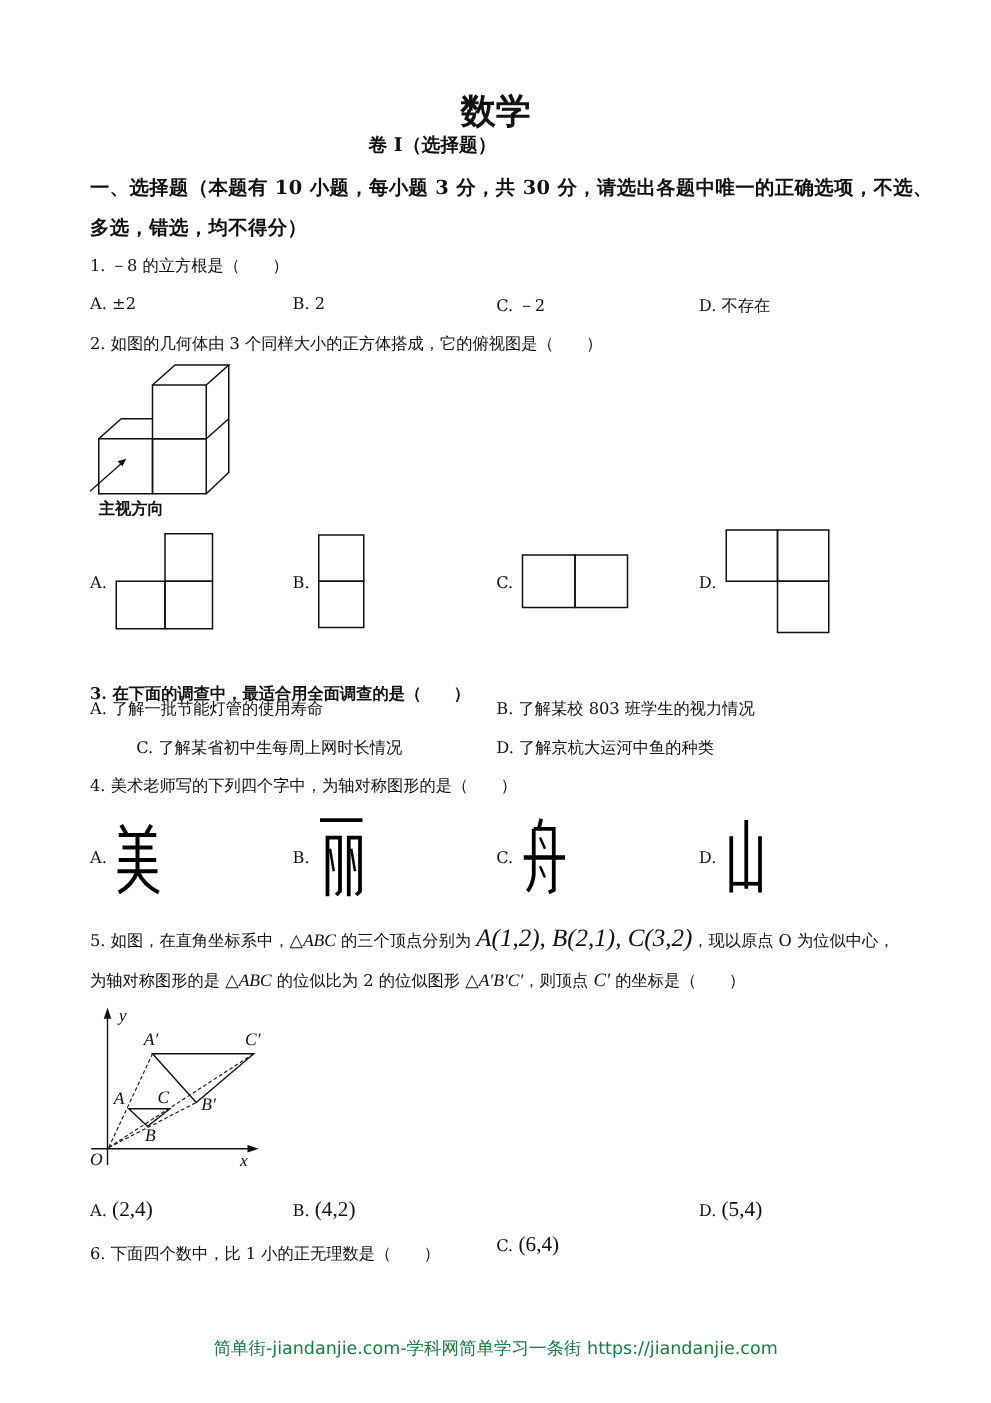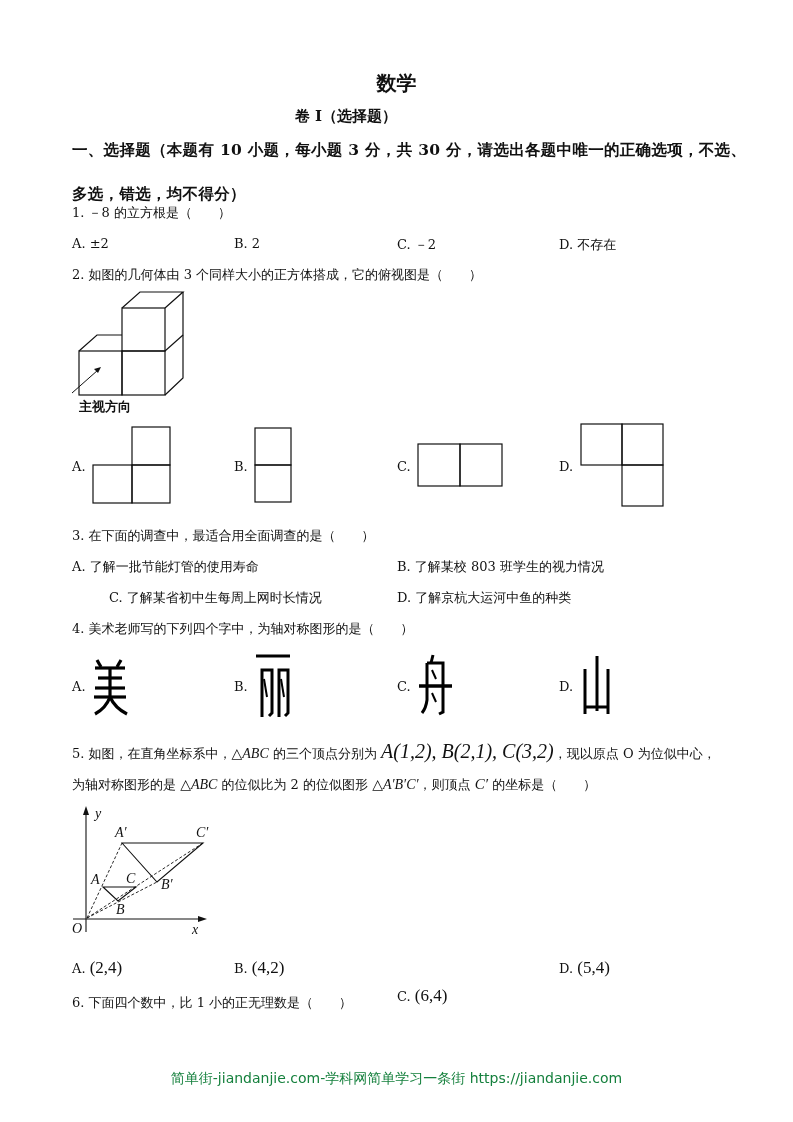--- a/index.html
+++ b/index.html
@@ -1,36 +1,36 @@
 <!DOCTYPE html>
 <html><head>
 <meta charset="utf-8">
 <style>
   html,body{margin:0;padding:0;background:#fff;}
   body{width:793px;height:1122px;position:relative;overflow:hidden;
        font-family:"DejaVu Serif","Liberation Serif",serif;color:#111;}
   .abs{position:absolute;white-space:nowrap;}
-  .title{left:0;width:793px;top:70px;text-align:center;font-size:20px;font-weight:bold;font-family:Liberation Serif, serif;}
+  .title{left:0;width:793px;top:70px;text-align:center;font-size:28px;font-weight:bold;font-family:Liberation Serif, serif;}
   .subtitle{left:0;width:692px;top:107px;text-align:center;font-size:15px;font-weight:bold;}
   .section{left:72px;font-size:15.5px;font-weight:bold;letter-spacing:0.3px;}
   .q{left:72px;font-size:13px;}
   .opt{font-size:13px;}
   .math{font-family:"Liberation Serif","DejaVu Serif",serif;font-style:italic;}
   .paren{font-size:17px;font-family:"Liberation Serif",serif;text-align:right;}
   svg{position:absolute;overflow:visible;}
   .footer{left:0;width:793px;top:1070px;text-align:center;font-family:"DejaVu Sans","Liberation Sans",sans-serif;font-size:14px;color:#15803d;}
 </style>
 </head>
 <body>
 
 <div class="abs title">数学</div>
 <div class="abs subtitle">卷 I（选择题）</div>
 
 <div class="abs section" style="top:140px;">一、选择题（本题有 10 小题，每小题 3 分，共 30 分，请选出各题中唯一的正确选项，不选、</div>
-<div class="abs section" style="top:184px;">多选，错选，均不得分）</div>
+<div class="abs section" style="top:172px;">多选，错选，均不得分）</div>
 
 <div class="abs q" style="top:204px;">1. －8 的立方根是（　　）</div>
 <div class="abs opt" style="left:72px;top:236px;">A. ±2</div>
 <div class="abs opt" style="left:234px;top:236px;">B. 2</div>
 <div class="abs opt" style="left:397px;top:236px;">C. －2</div>
 <div class="abs opt" style="left:559px;top:236px;">D. 不存在</div>
 
 <div class="abs q" style="top:266px;">2. 如图的几何体由 3 个同样大小的正方体搭成，它的俯视图是（　　）</div>
 <svg style="left:0;top:0;" width="793" height="1122">
   <g fill="none" stroke="#111" stroke-width="1.2">
@@ -78,21 +78,21 @@
 </svg>
 <div class="abs opt" style="left:559px;top:459px;">D.</div>
 <svg style="left:0;top:0;" width="793" height="1122">
   <g fill="none" stroke="#111" stroke-width="1.2">
     <rect x="581" y="424" width="41" height="41"></rect>
     <rect x="622" y="424" width="41" height="41"></rect>
     <rect x="622" y="465" width="41" height="41"></rect>
   </g>
 </svg>
 
-<div class="abs q" style="top:527px;">3. 在下面的调查中，最适合用全面调查的是（　　）</div>
+<div class="abs q" style="top:546px;font-weight:bold;">3. 在下面的调查中，最适合用全面调查的是（　　）</div>
 <div class="abs opt" style="left:72px;top:558px;">A. 了解一批节能灯管的使用寿命</div>
 <div class="abs opt" style="left:397px;top:558px;">B. 了解某校 803 班学生的视力情况</div>
 <div class="abs opt" style="left:72px;top:589px;margin-left:37px;">C. 了解某省初中生每周上网时长情况</div>
 <div class="abs opt" style="left:397px;top:589px;">D. 了解京杭大运河中鱼的种类</div>
 
 <div class="abs q" style="top:620px;">4. 美术老师写的下列四个字中，为轴对称图形的是（　　）</div>
 <div class="abs opt" style="left:72px;top:679px;">A.</div>
 <div class="abs opt" style="left:234px;top:679px;">B.</div>
 <div class="abs opt" style="left:397px;top:679px;">C.</div>
 <div class="abs opt" style="left:559px;top:679px;">D.</div>

